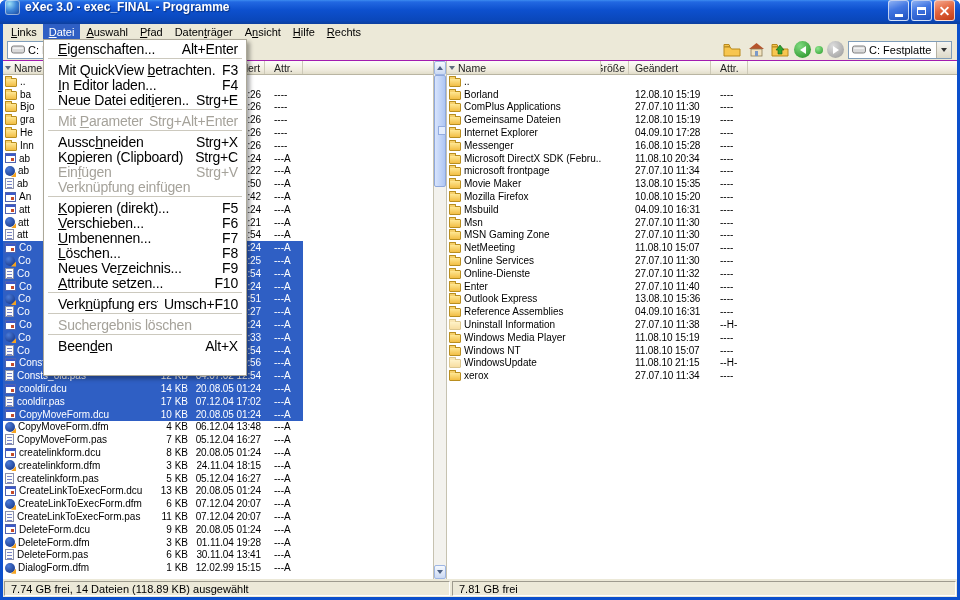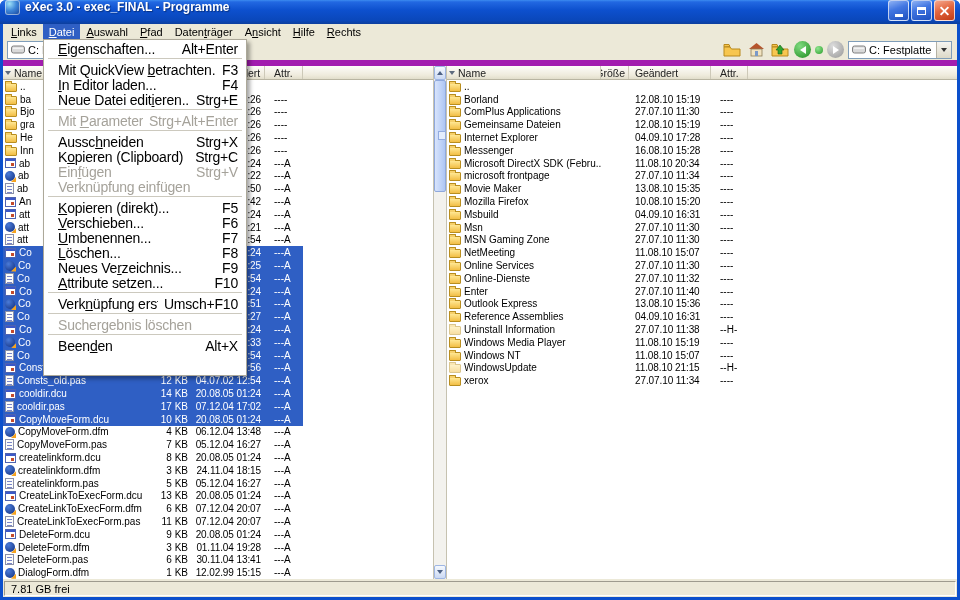--- a/index.html
+++ b/index.html
@@ -50,21 +50,21 @@
   
   .pathrow{height:14px;display:flex;align-items:stretch;}
   .pathfield{border:1px solid #A9A698;background:#FBFAF4;display:flex;align-items:center;
     font-size:11px;font-weight:bold;white-space:nowrap;overflow:hidden;}
   .path-left{width:439px;padding-left:5px;}
   .path-left .funnel{margin-left:auto;margin-right:2px;display:flex;}
   .path-right{flex:1;}
   .path-right .funnel{margin:0 4px 0 3px;display:flex;}
   .swapbtn{width:13px;display:flex;align-items:center;justify-content:center;background:#ECE9D8;}
   
-  .main{flex:1;display:flex;align-items:stretch;background:#fff;border-top:6px solid #a21caf;min-height:0;text-align:right;}
+  .main{flex:1;display:flex;align-items:stretch;background:#fff;border-top:1px solid #a21caf;min-height:0;text-align:right;}
   .pane{display:flex;flex-direction:column;min-width:0;}
   .pane.lp{width:430px;flex:none;}
   .pane.rp{flex:1;}
   .phead{display:flex;height:14px;border-bottom:1px solid #B9B5A2;flex:none;}
   .hcell{display:flex;align-items:center;gap:4px;padding:0 4px;font-size:10.5px;color:#222;
     border-right:1px solid #CDC9B8;background:linear-gradient(180deg,#FDFCF9,#EFEBDD 70%,#E2DECB);white-space:nowrap;overflow:hidden;}
   .hcell.fill{flex:1;border-right:none;}
   .hcell.c-size{justify-content:flex-end;}
   .sortarrow{width:0;height:0;border:3.5px solid transparent;border-top:4px solid #5E6B7E;margin-top:4px;flex:none;}
   .list{flex:1;overflow:hidden;background:#fff;position:relative;}
@@ -882,20 +882,21 @@
               <div class="cell c-size"></div>
               <div class="cell c-date">27.07.10 11:34</div>
               <div class="cell c-attr">----</div>
               <div class="cell fill"></div>
             </div>
           </div>
       </div>
     </div>
 
     <div class="status">
+      <div class="spanel l">7.74 GB frei, 14 Dateien (118.89 KB) ausgewählt</div>
       <div class="spanel r">7.81 GB frei</div>
     </div>
 
     <div class="menu" id="filemenu" style="left: 40px;">
         <div class="mi">
           <span class="mi-label"><u>E</u>igenschaften...</span>
           <span class="mi-key">Alt+Enter</span>
         </div>
         <div class="msep"></div>
         <div class="mi">

